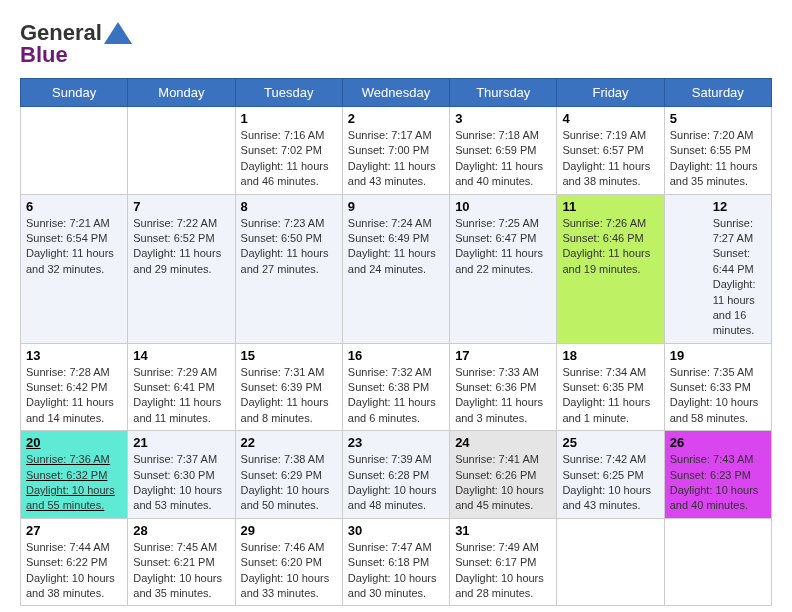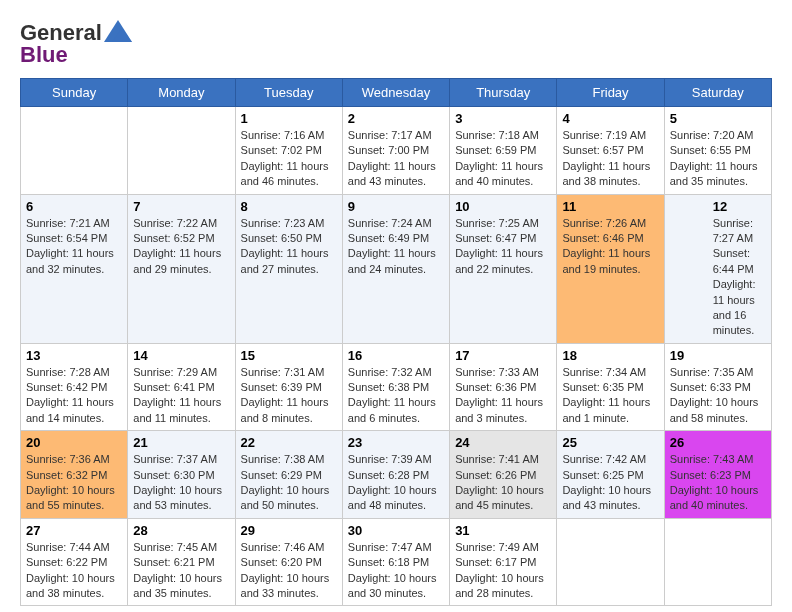--- a/index.html
+++ b/index.html
@@ -76,21 +76,21 @@
       background: #f9f9f9;
     }
   </style>
 </head>
 <body>
 
 <div class="header">
   <div class="logo">
     <div class="logo-row">
       <div>
-        <div style="display:flex;align-items:flex-start;">
+        <div style="display:flex;align-items:flex-end;">
           <span style="font-size:22px;font-weight:bold;color:#333;">General</span>
           <svg width="28" height="22" viewBox="0 0 28 22" style="margin-left:2px;margin-bottom:2px;">
             <polygon points="0,22 14,0 28,22" fill="#3a72c0"></polygon>
             <polygon points="8,22 18,8 28,22" fill="#3a72c0" opacity="0.6"></polygon>
           </svg>
         </div>
         <span style="font-size:22px;font-weight:bold;color:#701a75;display:block;margin-top:-4px;">Blue</span>
       </div>
     </div>
   </div>
@@ -191,21 +191,21 @@
         </div>
         </td>
         <td style="background: rgb(240, 244, 250);">
           <span class="day-num">10</span>
         <div class="day-info">
           <span>Sunrise: 7:25 AM</span><br>
           <span>Sunset: 6:47 PM</span><br>
           <span>Daylight: 11 hours and 22 minutes.</span>
         </div>
         </td>
-        <td style="background: #fdba74;">
+        <td style="background: #bef264;">
           <span class="day-num">11</span>
         <div class="day-info">
           <span>Sunrise: 7:26 AM</span><br>
           <span>Sunset: 6:46 PM</span><br>
           <span>Daylight: 11 hours and 19 minutes.</span>
         </div>
         </td>
         <td style="background: rgb(240, 244, 250); padding-left: 48px;">
           <span class="day-num">12</span>
         <div class="day-info">
@@ -267,21 +267,21 @@
         <td>
           <span class="day-num">19</span>
         <div class="day-info">
           <span>Sunrise: 7:35 AM</span><br>
           <span>Sunset: 6:33 PM</span><br>
           <span>Daylight: 10 hours and 58 minutes.</span>
         </div>
         </td>
       </tr>
       <tr>
-        <td style="background: #fdba74;">
+        <td style="background: #5eead4; text-decoration: underline;">
           <span class="day-num">20</span>
         <div class="day-info">
           <span>Sunrise: 7:36 AM</span><br>
           <span>Sunset: 6:32 PM</span><br>
           <span>Daylight: 10 hours and 55 minutes.</span>
         </div>
         </td>
         <td style="background: rgb(240, 244, 250); margin-top: 8px;">
           <span class="day-num">21</span>
         <div class="day-info">

